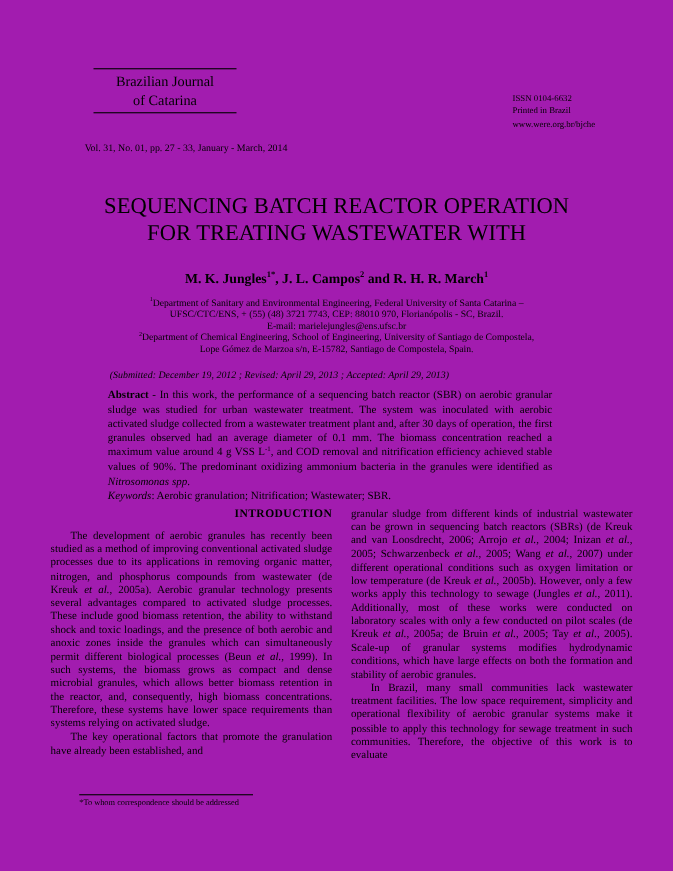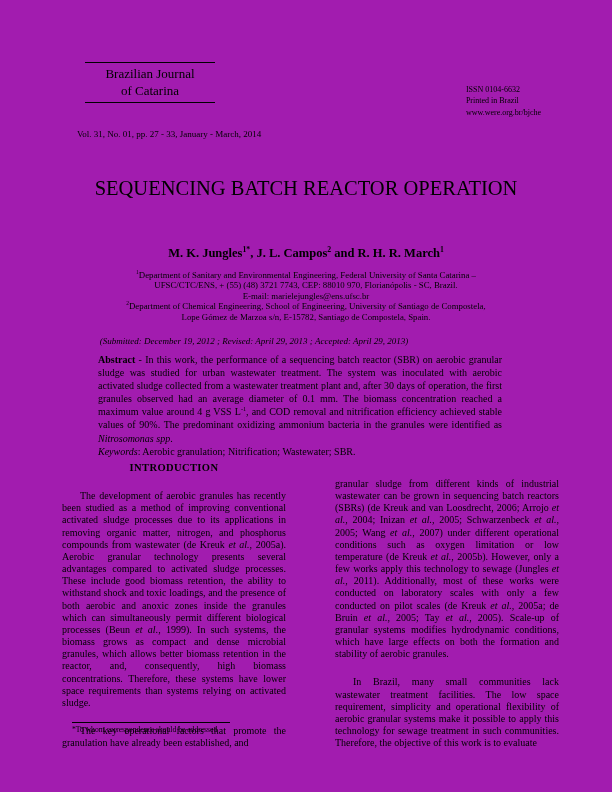--- a/index.html
+++ b/index.html
@@ -51,23 +51,23 @@
 
   
   .columns {
     position:absolute; left:46px; top:462px; width:530px;
     display:flex; gap:17px;
     font-size:10px; line-height:12.15px;
   }
   .col { width:256px; }
   .col h2 {
     margin:0 0 8px 0; font-size:10.5px; font-weight:bold;
-    text-align:center; letter-spacing:0.4px;
+    text-align:right; letter-spacing:0.4px;
   }
-  .col p { margin:16px; text-align:justify; }
+  .col p { margin:0; text-align:justify; }
   .col p.indent { text-indent:18px; }
 
   
   .footnote {
     position:absolute; left:72px; top:722px; width:300px;
     font-size:7.6px;
   }
   .footnote .rule { width:158px; border-top:1px solid #000; margin-bottom:2px; }
 </style>
 </head>
@@ -83,20 +83,21 @@
   <div class="issn-block">
     <div>ISSN 0104-6632</div>
     <div>Printed in Brazil</div>
     <div>www.were.org.br/bjche</div>
   </div>
 
   <div class="vol-line">Vol. 31, No. 01, pp. 27 - 33, January - March, 2014</div>
 
   <div class="article-title">
     <div>SEQUENCING BATCH REACTOR OPERATION</div>
+    <div>FOR TREATING WASTEWATER WITH</div>
   </div>
 
   <div class="authors"><span>M. K. Jungles</span><sup>1*</sup><span>, J. L. Campos</span><sup>2</sup><span> and R. H. R. March</span><sup>1</sup></div>
 
   <div class="affiliations">
     <div><sup>1</sup><span>Department of Sanitary and Environmental Engineering, Federal University of Santa Catarina –</span></div>
     <div><span>UFSC/CTC/ENS, + (55) (48) 3721 7743, CEP: 88010 970, Florianópolis - SC, Brazil.</span></div>
     <div><span>E-mail: marielejungles@ens.ufsc.br</span></div>
     <div><sup>2</sup><span>Department of Chemical Engineering, School of Engineering, University of Santiago de Compostela,</span></div>
     <div><span>Lope Gómez de Marzoa s/n, E-15782, Santiago de Compostela, Spain.</span></div>

